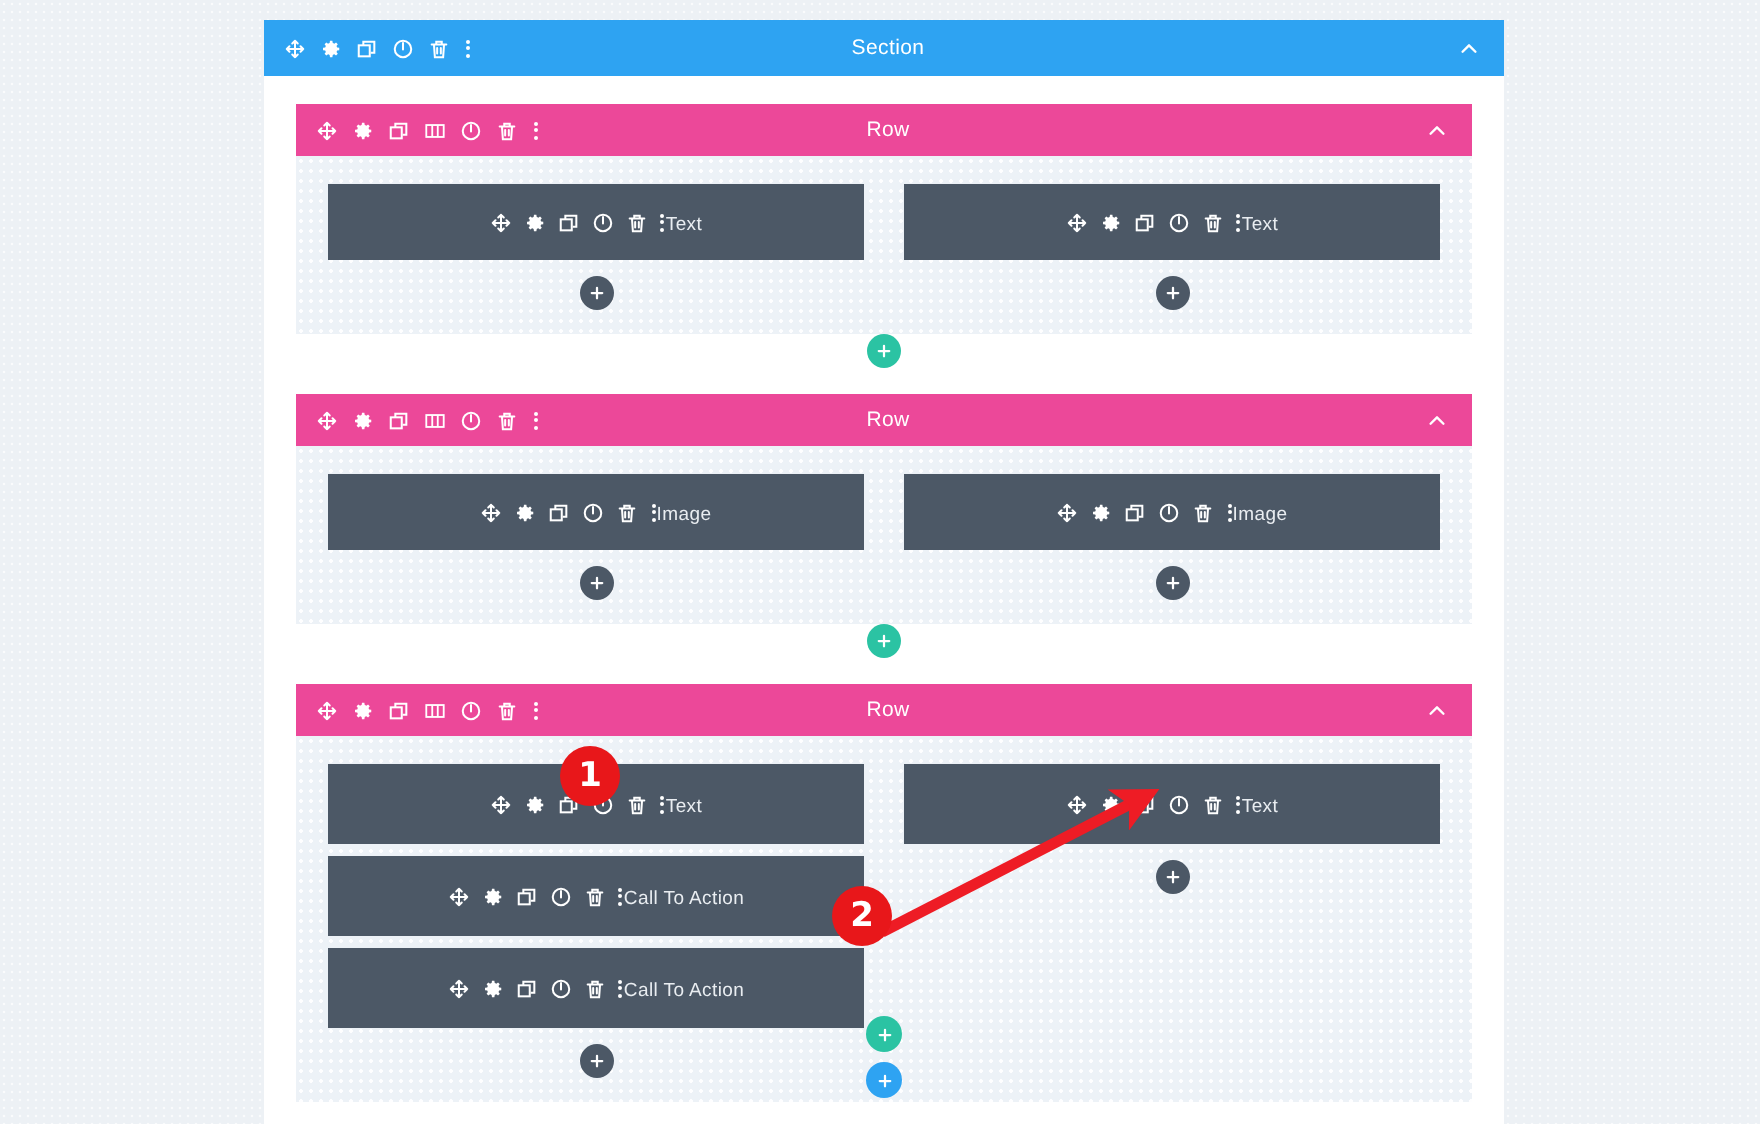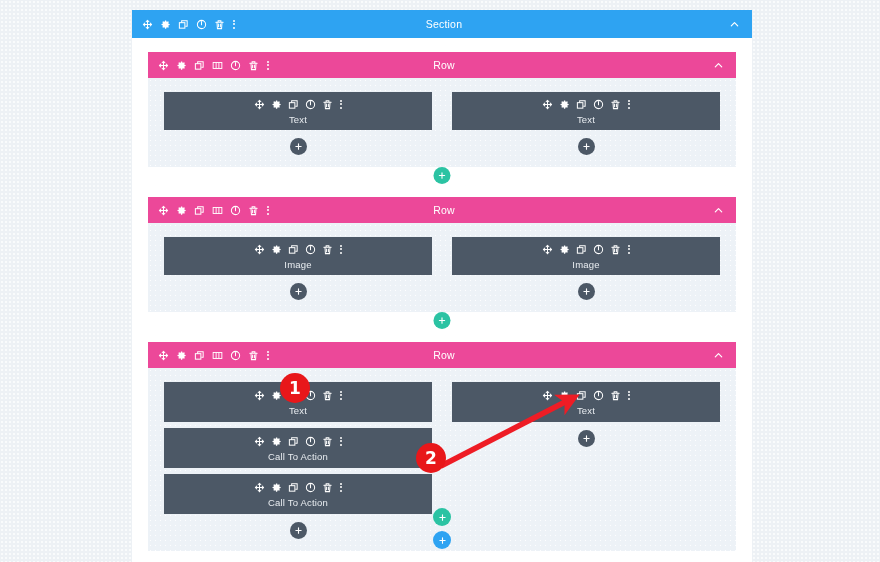--- a/index.html
+++ b/index.html
@@ -86,21 +86,20 @@
     gap: 20px;
   }
   .col { flex: 1; display: flex; flex-direction: column; align-items: stretch; }
 
   
   .module {
     background: #4c5866;
     height: 38px;
     margin-bottom: 6px;
     display: flex;
-    flex-direction: column;
     align-items: center;
     justify-content: center;
     color: #ffffff;
     position: relative;
   }
   .module.tall { height: 40px; }
   .module-tools {
     display: flex; align-items: center; gap: 6px;
     height: 13px;
   }

